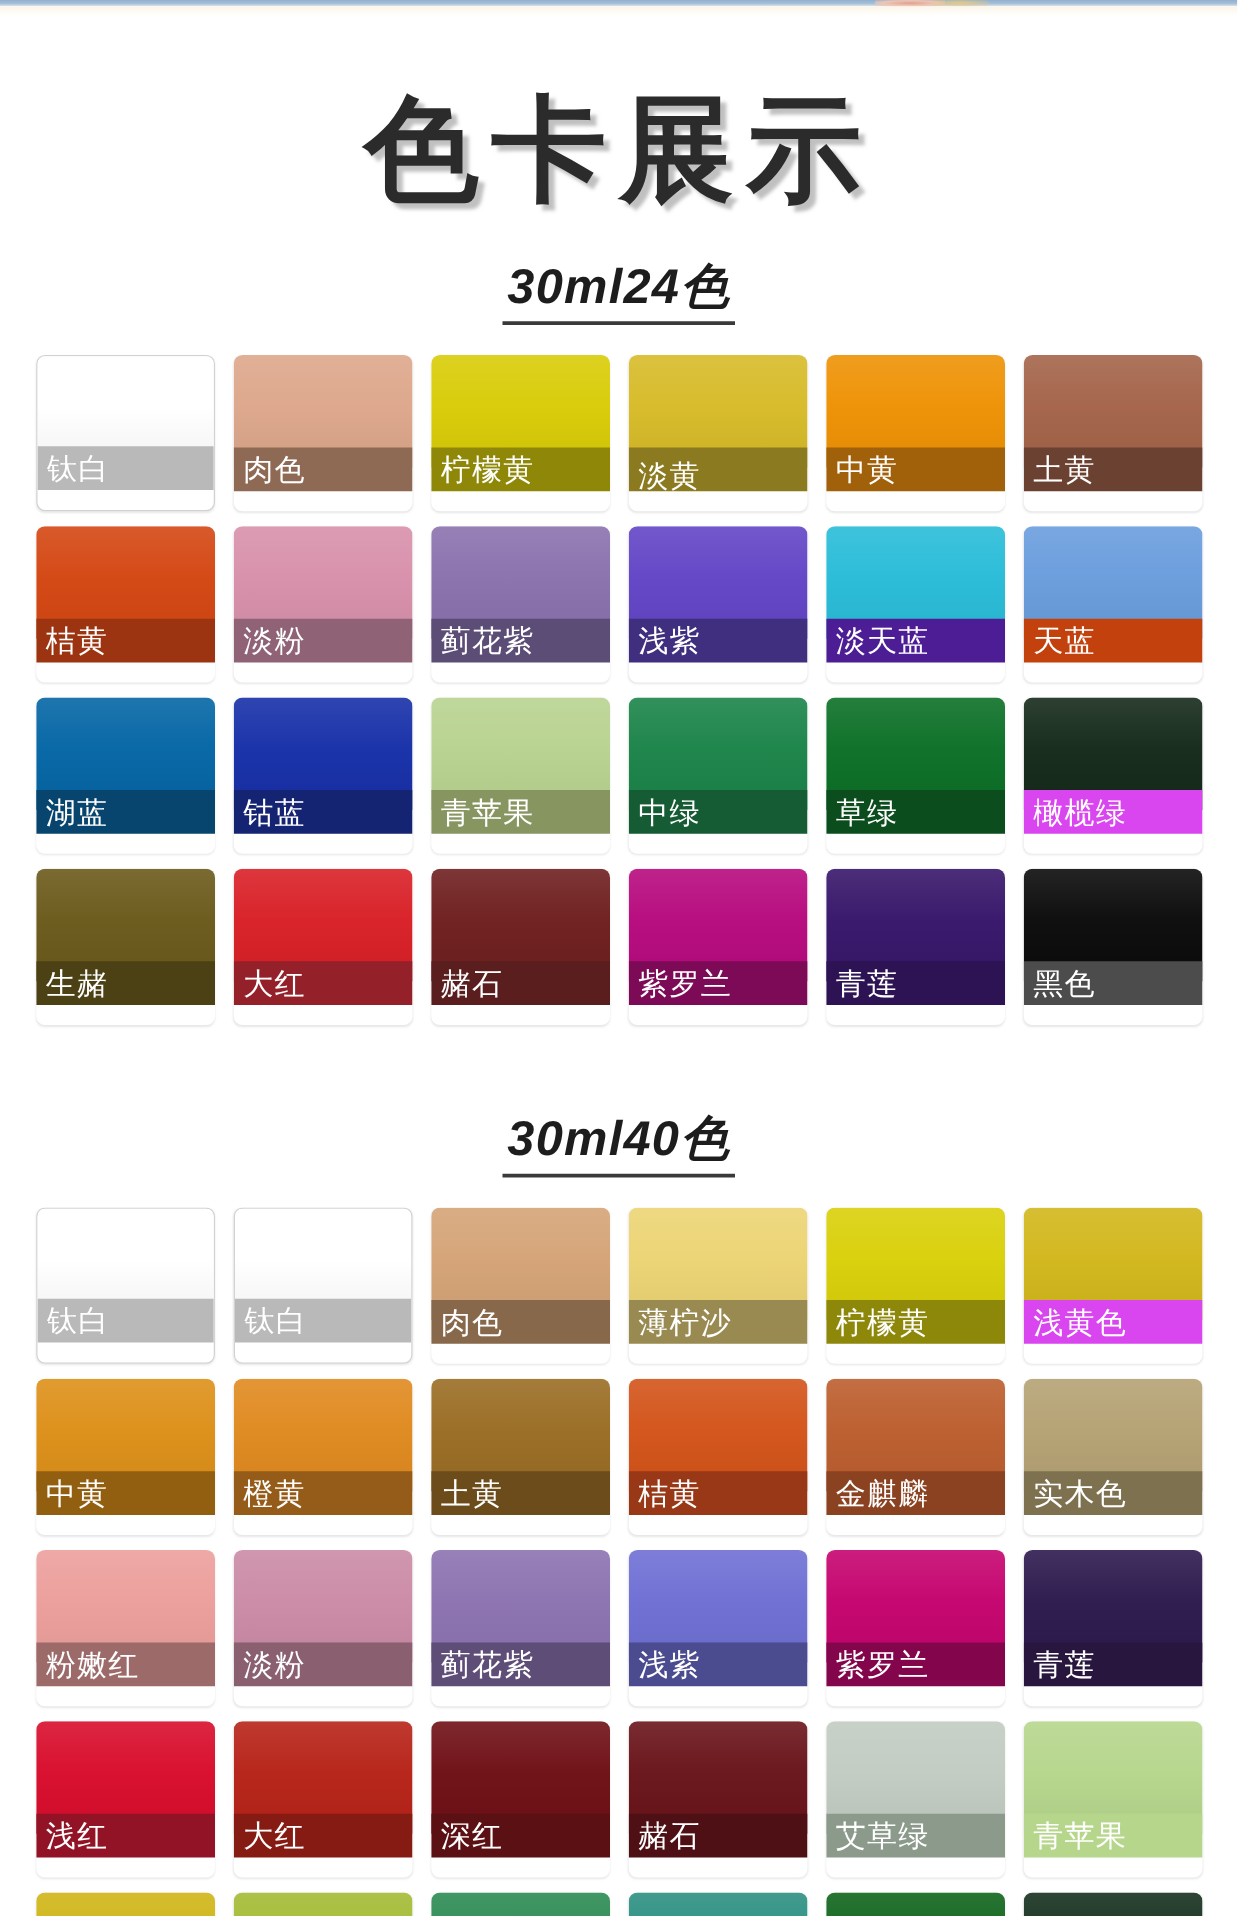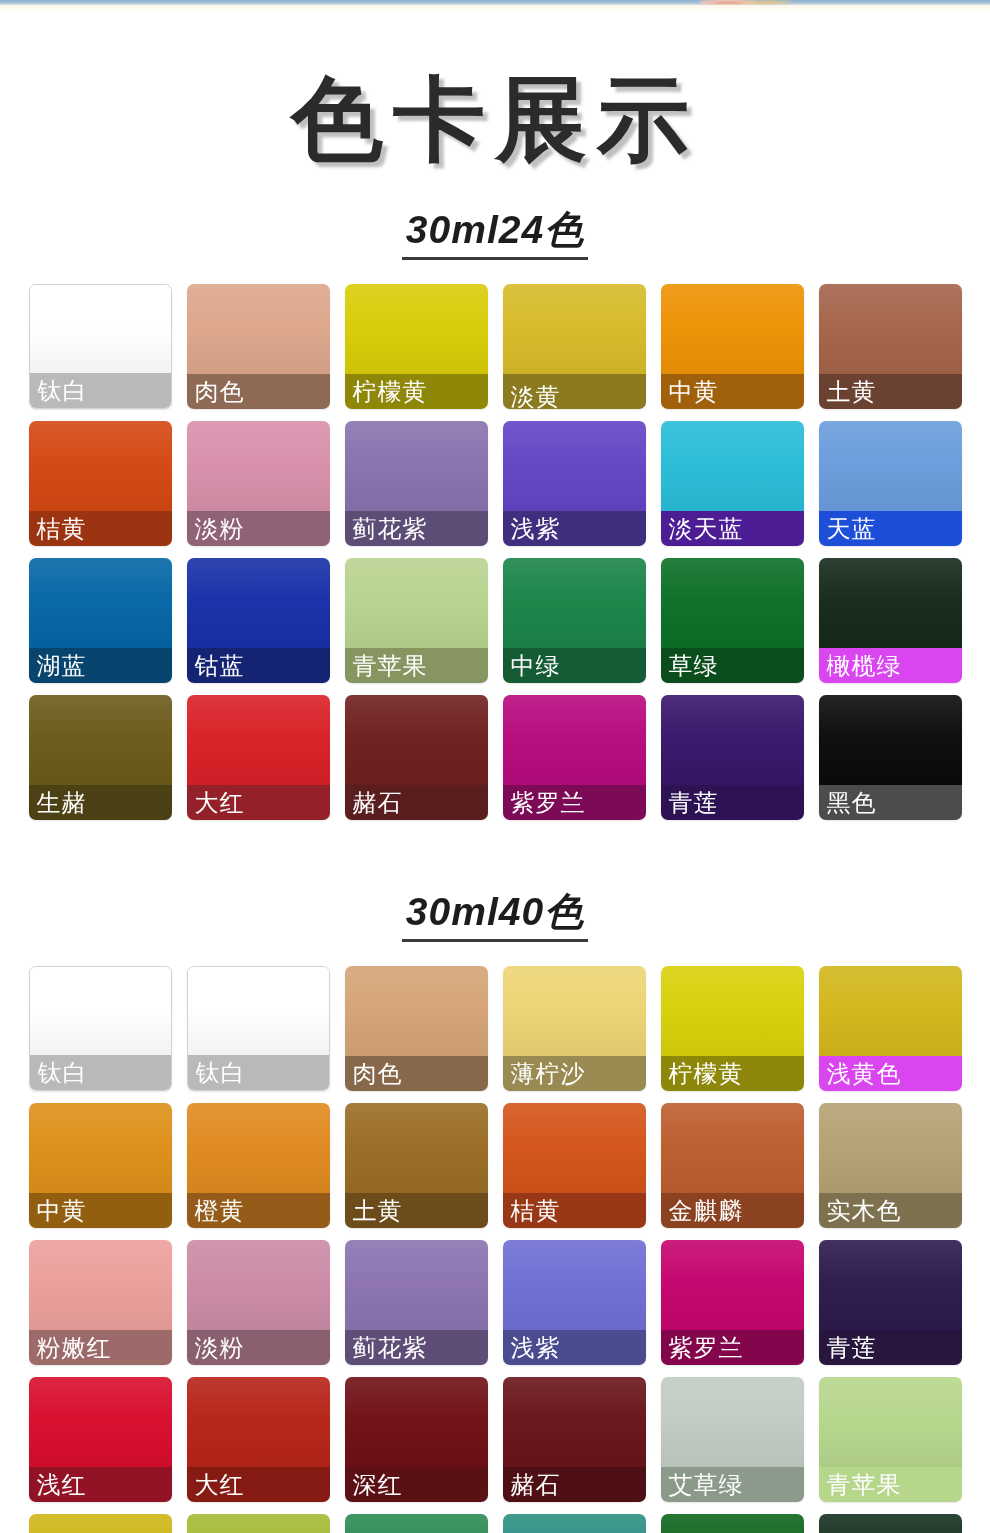--- a/index.html
+++ b/index.html
@@ -101,21 +101,21 @@
     height: 90px;
   }
   .swatch .chip::after {
     content: "";
     position: absolute;
     left: 0; right: 0; top: 0; bottom: 0;
     background: linear-gradient(to bottom, rgba(255,255,255,0.10) 0%, rgba(255,255,255,0.02) 45%, rgba(0,0,0,0.05) 100%);
   }
   .swatch .label-bar {
     position: absolute;
-    left: 0; right: 0; bottom: 0;
+    left: 0; right: 0; bottom: 16px;
     height: 35px;
     display: flex;
     align-items: center;
     padding-left: 8px;
     box-sizing: border-box;
   }
   .swatch .label-bar .label-text {
     color: #ffffff;
     font-size: 24px;
     font-weight: normal;
@@ -213,21 +213,21 @@
       </div>
     </div>
     <div class="swatch">
       <div class="chip" style="background: rgb(41, 188, 216);"></div>
       <div class="label-bar" style="background: #4c1d95;">
         <span class="label-text">淡天蓝</span>
       </div>
     </div>
     <div class="swatch">
       <div class="chip" style="background: rgb(106, 157, 221);"></div>
-      <div class="label-bar" style="background: #1d4ed8;">
+      <div class="label-bar" style="background: #c2410c;">
         <span class="label-text">天蓝</span>
       </div>
     </div>
     <div class="swatch">
       <div class="chip" style="background: rgb(5, 102, 165);"></div>
       <div class="label-bar" style="background: rgb(7, 69, 110);">
         <span class="label-text">湖蓝</span>
       </div>
     </div>
     <div class="swatch">

